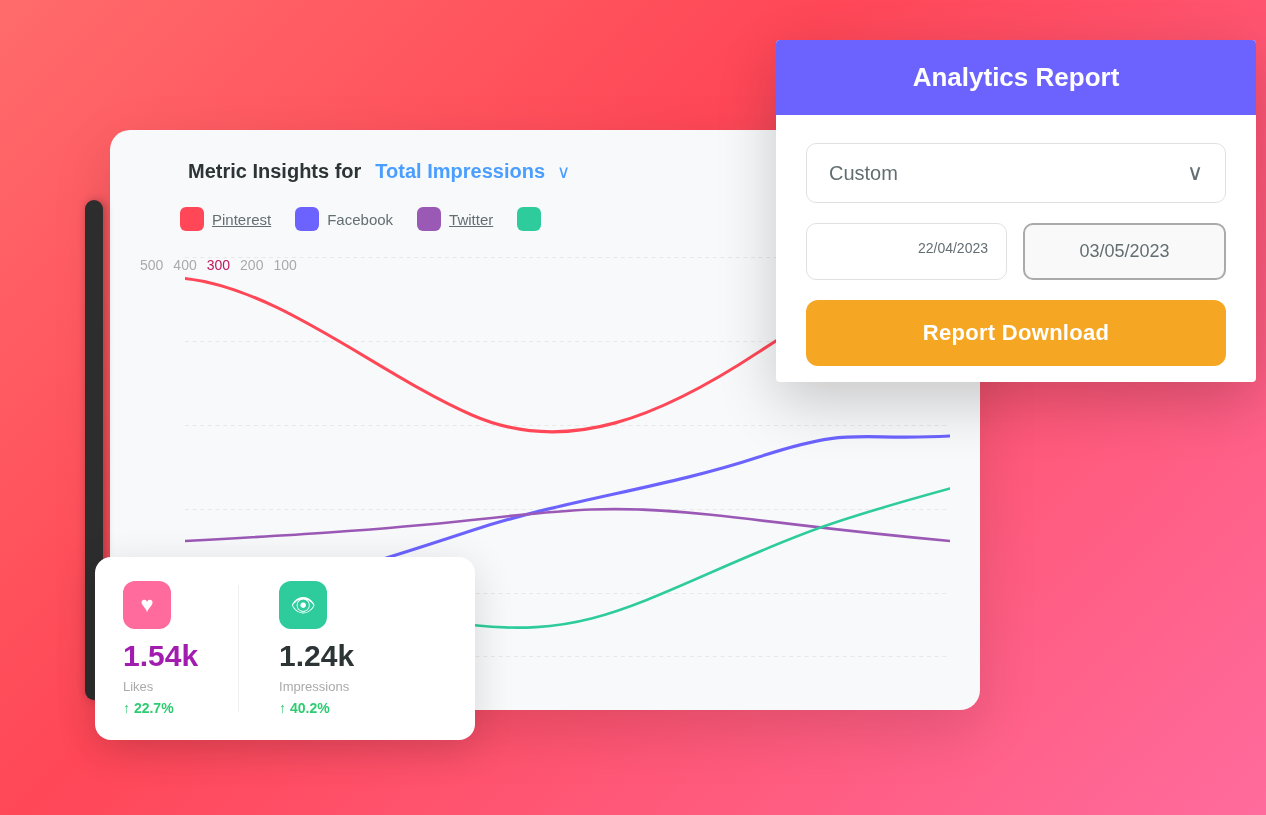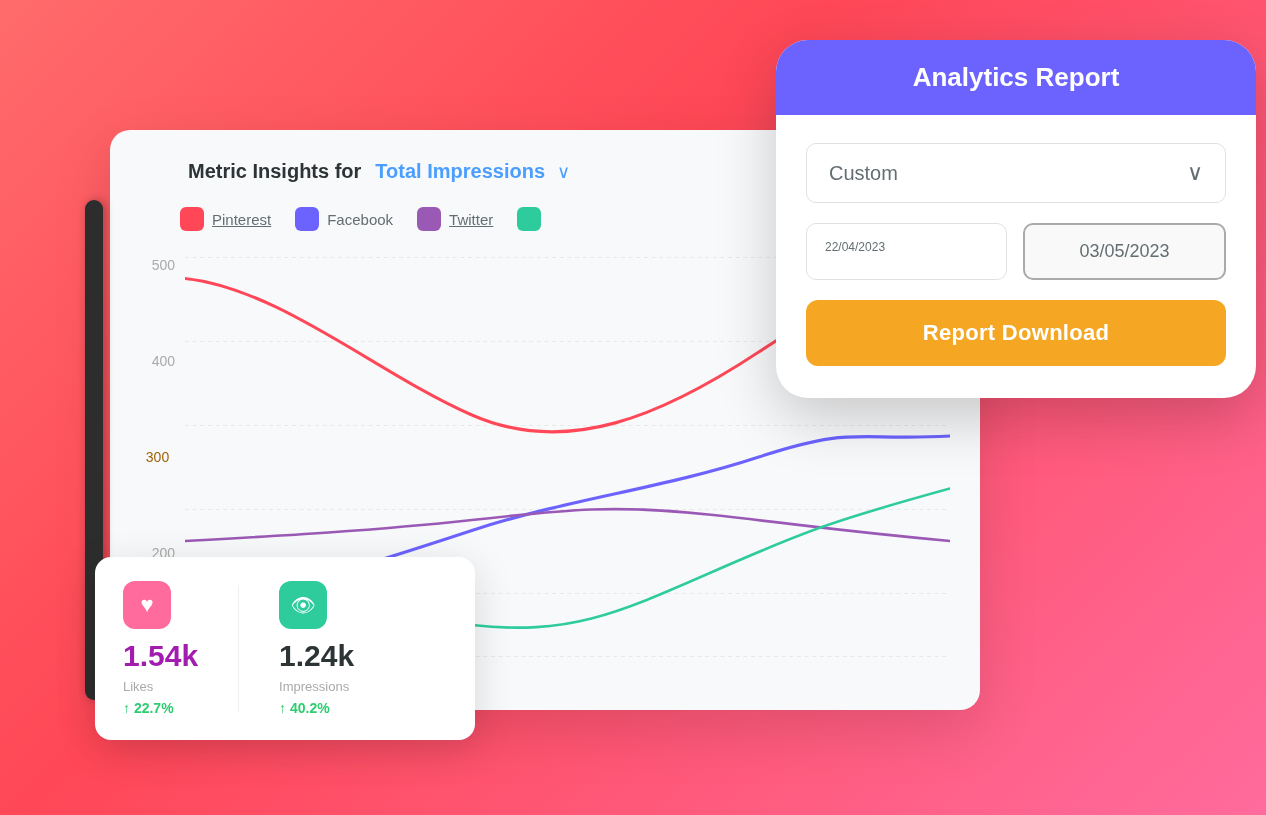--- a/index.html
+++ b/index.html
@@ -114,24 +114,24 @@
         <div style="width:24px; height:24px; border-radius:6px; background:#9b59b6;"></div>
         <span style="font-size:15px; color:#636e72; font-weight:500;">Twitter</span>
       </div>
       <div class="legend-item" style="display:flex; align-items:center; gap:8px;">
         <div style="width:24px; height:24px; border-radius:6px; background:#2ecc9c;"></div>
       </div>
     </div>
 
     <div style="position:relative; height:420px;">
 
-      <div style="position:absolute; left:0; top:0; height:100%; display:flex; flex-direction:column; justify-content:space-between; padding:10px 0; width:45px;">
+      <div style="position:absolute; left:0; top:0; height:100%; display:flex; flex-direction:row; justify-content:space-between; padding:10px 0; width:45px;">
         <span style="font-size:14px; color:#aaa; text-align:right; padding-right:10px;">500</span>
         <span style="font-size:14px; color:#aaa; text-align:right; padding-right:10px;">400</span>
-        <span style="font-size:14px; color:#a16207; text-align:center; padding-right:10px;">300</span>
+        <span style="font-size:14px; color:#be185d; text-align:center; padding-right:10px;">300</span>
         <span style="font-size:14px; color:#aaa; text-align:right; padding-right:10px;">200</span>
         <span style="font-size:14px; color:#aaa; text-align:right; padding-right:10px;">100</span>
       </div>
 
       <svg viewBox="0 0 800 400" preserveAspectRatio="none" style="position:absolute; left:45px; top:0; width:calc(100% - 45px); height:100%;">
 
         <line x1="0" y1="10" x2="800" y2="10" class="grid-line" stroke="#e0e0e0" stroke-width="1" stroke-dasharray="5,5"></line>
         <line x1="0" y1="90" x2="800" y2="90" class="grid-line" stroke="#e0e0e0" stroke-width="1" stroke-dasharray="5,5"></line>
         <line x1="0" y1="170" x2="800" y2="170" class="grid-line" stroke="#e0e0e0" stroke-width="1" stroke-dasharray="5,5"></line>
         <line x1="0" y1="250" x2="800" y2="250" class="grid-line" stroke="#e0e0e0" stroke-width="1" stroke-dasharray="5,5"></line>
@@ -142,35 +142,35 @@
 
         <path d="M 0 340 C 100 330, 200 300, 300 270 S 500 230, 600 200 S 700 185, 800 180" fill="none" stroke="#6c63ff" stroke-width="3" stroke-linecap="round"></path>
 
         <path d="M 0 280 C 100 275, 200 270, 300 260 S 450 245, 550 255 S 680 270, 800 280" fill="none" stroke="#9b59b6" stroke-width="2.5" stroke-linecap="round"></path>
 
         <path d="M 0 310 C 100 330, 200 350, 300 360 S 450 350, 550 310 S 680 260, 800 230" fill="none" stroke="#2ecc9c" stroke-width="2.5" stroke-linecap="round"></path>
       </svg>
     </div>
   </div>
 
-  <div style="position:absolute; top:40px; right:10px; width:480px; background:white; border-radius:32px; box-shadow:0 20px 60px rgba(0,0,0,0.2); overflow:hidden; z-index:20;">
+  <div style="position:absolute; top:40px; right:10px; width:480px; background:white; border-radius:4px; box-shadow:0 20px 60px rgba(0,0,0,0.2); overflow:hidden; z-index:20;">
 
     <div style="background:#6c63ff; padding:22px 30px; text-align:center;">
       <span style="font-size:26px; font-weight:700; color:white;">Analytics Report</span>
     </div>
 
-    <div style="padding:28px 30px 32px; display:flex; flex-direction:column; gap:20px;">
+    <div style="padding:28px 30px 16px; display:flex; flex-direction:column; gap:20px;">
 
       <div style="display:flex; align-items:center; justify-content:space-between; border:1.5px solid #e0e0e0; border-radius:10px; padding:16px 22px; cursor:pointer; background:white;">
         <span style="font-size:20px; color:#636e72;">Custom</span>
         <span style="font-size:22px; color:#636e72;">∨</span>
       </div>
 
       <div style="display:flex; gap:16px;">
-        <div style="flex:1; border:1.5px solid #e0e0e0; border-radius:10px; padding:16px 18px; font-size:12px; color:#636e72; background:white; cursor:pointer; text-align:left;">22/04/2023</div>
+        <div style="flex:1; border:1.5px solid #e0e0e0; border-radius:10px; padding:16px 18px; font-size:14px; color:#636e72; background:white; cursor:pointer; text-align:right;">22/04/2023</div>
         <div style="flex:1; border:2px solid #aaa; border-radius:10px; padding:16px 18px; font-size:18px; color:#636e72; background:#f9f9f9; cursor:pointer; text-align:center;">03/05/2023</div>
       </div>
 
       <button style="background:#f5a623; color:white; border:none; border-radius:12px; padding:20px; font-size:22px; font-weight:700; cursor:pointer; width:100%; letter-spacing:0.3px;">Report Download</button>
     </div>
   </div>
 
   <div style="position:absolute; bottom:75px; left:95px; width:380px; background:white; border-radius:16px; padding:24px 28px; box-shadow:0 10px 40px rgba(0,0,0,0.14); display:flex; gap:40px; z-index:15;">
 
     <div style="display:flex; flex-direction:column; gap:6px;">

